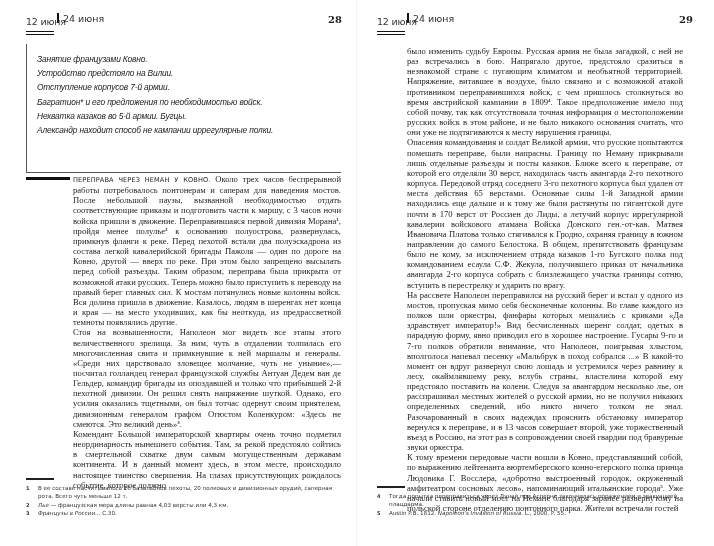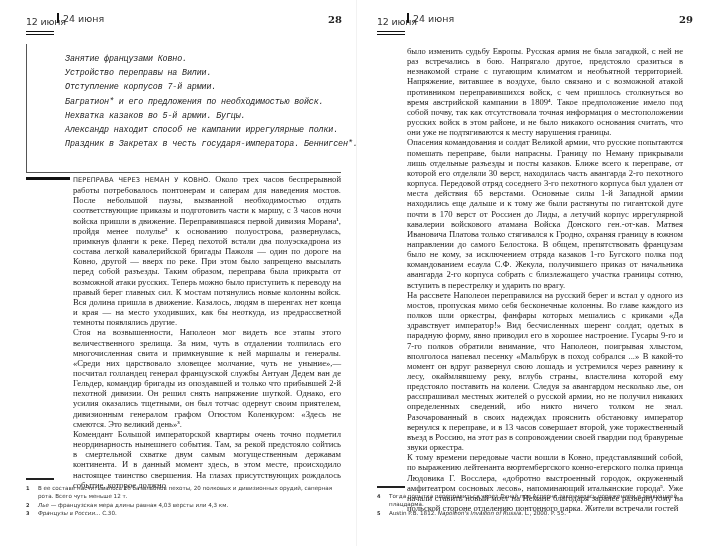--- a/index.html
+++ b/index.html
@@ -7,21 +7,21 @@
   .page { position:absolute; top:0; width:357px; height:522px; }
   .page.left { left:0; }
   .page.right { left:357px; }
   .hdr-date-small { position:absolute; top:16px; font-family:"DejaVu Sans", sans-serif; font-size:9.5px; color:#333; letter-spacing:-0.2px; }
   .hdr-underline { position:absolute; top:31px; height:0; border-top:1.6px solid #111; border-bottom:1.6px solid #111; padding-top:1.5px; }
   .hdr-date-big { position:absolute; top:13px; font-family:"DejaVu Sans", sans-serif; font-size:9.5px; color:#333; }
   .hdr-date-big .bar { display:inline-block; width:2px; height:10px; background:#111; vertical-align:-1px; margin-right:4px; }
   .pnum { position:absolute; top:14px; font-family:"DejaVu Serif", serif; font-weight:bold; font-size:10px; color:#222; }
   .summary { position:absolute; left:26px; top:44px; width:314px; height:128px; border-left:1.2px solid #555; border-bottom:1.2px solid #555; }
   .summary ul { list-style:none; margin:0; padding:8px 0 0 10px; }
-  .summary li { font-family:Liberation Mono, monospace; font-style:italic; font-size:8.4px; line-height:14.2px; color:#222; white-space:nowrap; letter-spacing:-0.15px;margin-left:28px; }
+  .summary li { font-family:Liberation Sans, sans-serif; font-style:italic; font-size:8.4px; line-height:14.2px; color:#222; white-space:nowrap; letter-spacing:-0.15px; }
   .body-text { position:absolute; font-family:"Liberation Serif", serif; font-size:8.6px; line-height:10.15px; color:#1d1d1d; text-align:justify; }
   .body-text p { margin:0; text-indent:0; }
   .section-head { font-family:"DejaVu Sans", sans-serif; font-weight:normal; font-size:6.6px; letter-spacing:0.1px; }
   .section-rule { position:absolute; left:26px; top:177px; width:44px; height:3px; background:#111; }
   sup { font-size:5px; line-height:0; vertical-align:3px; font-weight:bold; }
   .fn-rule { position:absolute; width:28px; height:2px; background:#222; }
   .footnotes { position:absolute; font-family:"DejaVu Sans", sans-serif; font-size:5.6px; line-height:8.4px; color:#333; }
   .fn { position:relative; padding-left:12px; }
   .fn .mark { position:absolute; left:0; top:0; font-weight:bold; font-size:5px; }
   .it { font-style:italic; }
@@ -34,26 +34,25 @@
 
 <div class="page left">
   <div class="hdr-date-big" style="left:57px;"><span class="bar"></span><span>24 июня</span></div>
   <div class="hdr-date-small" style="left:26px;">12 июня</div>
   <div class="hdr-underline" style="left:26px; width:28px;"></div>
   <div class="pnum" style="left:328px;">28</div>
 
   <div class="summary">
     <ul>
       <li>Занятие французами Ковно.</li>
-      <li>Устройство переправы на Вилии.</li>
+      <li>Устройство предстояло на Вилии.</li>
       <li>Отступление корпусов 7-й армии.</li>
       <li>Багратион* и его предложения по необходимостью войск.</li>
       <li>Нехватка казаков во 5-й армии. Бугцы.</li>
       <li>Александр находит способ не кампании иррегулярные полки.</li>
-      <li>Праздник в Закретах в честь государя-императора. Беннигсен*.</li>
     </ul>
   </div>
 
   <div class="section-rule"></div>
   <div class="body-text" style="left:73px; top:174px; width:268px;">
     <p><span class="section-head">ПЕРЕПРАВА ЧЕРЕЗ НЕМАН У КОВНО.</span><span> Около трех часов беспрерывной работы потребовалось понтонерам и саперам для наведения мостов. После небольшой паузы, вызванной необходимостью отдать соответствующие приказы и подготовить части к маршу, с 3 часов ночи войска пришли в движение. Переправившаяся первой дивизия Морана</span><sup>1</sup><span>, пройдя менее полулье</span><sup>2</sup><span> к основанию полуострова, развернулась, примкнув фланги к реке. Перед пехотой встали два полуэскадрона из состава легкой кавалерийской бригады Пажоля — один по дороге на Ковно, другой — вверх по реке. При этом было запрещено высылать перед собой разъезды. Таким образом, переправа была прикрыта от возможной атаки русских. Теперь можно было приступить к переводу на правый берег главных сил. К мостам потянулись новые колонны войск. Вся долина пришла в движение. Казалось, людям в шеренгах нет конца и края — на место уходивших, как бы неоткуда, из предрассветной темноты появлялись другие.</span></p>
     <p><span>Стоя на возвышенности, Наполеон мог видеть все этапы этого величественного зрелища. За ним, чуть в отдалении толпилась его многочисленная свита и примкнувшие к ней маршалы и генералы. «Среди них царствовало зловещее молчание, чуть не уныние»,— посчитал голландец генерал французской службы Антуан Дедем ван де Гельдер, командир бригады из опоздавшей и только что прибывшей 2-й пехотной дивизии. Он решил снять напряжение шуткой. Однако, его усилия оказались тщетными, он был тотчас одернут своим приятелем, дивизионным генералом графом Огюстом Коленкуром: «Здесь не смеются. Это великий день»</span><sup>3</sup><span>.</span></p>
     <p><span>Комендант Большой императорской квартиры очень точно подметил неординарность нынешнего события. Там, за рекой предстояло сойтись в смертельной схватке двум самым могущественным державам континента. И в данный момент здесь, в этом месте, происходило настоящее таинство свершения. На глазах присутствующих рождалось событие, которое должно</span></p>
   </div>
 

